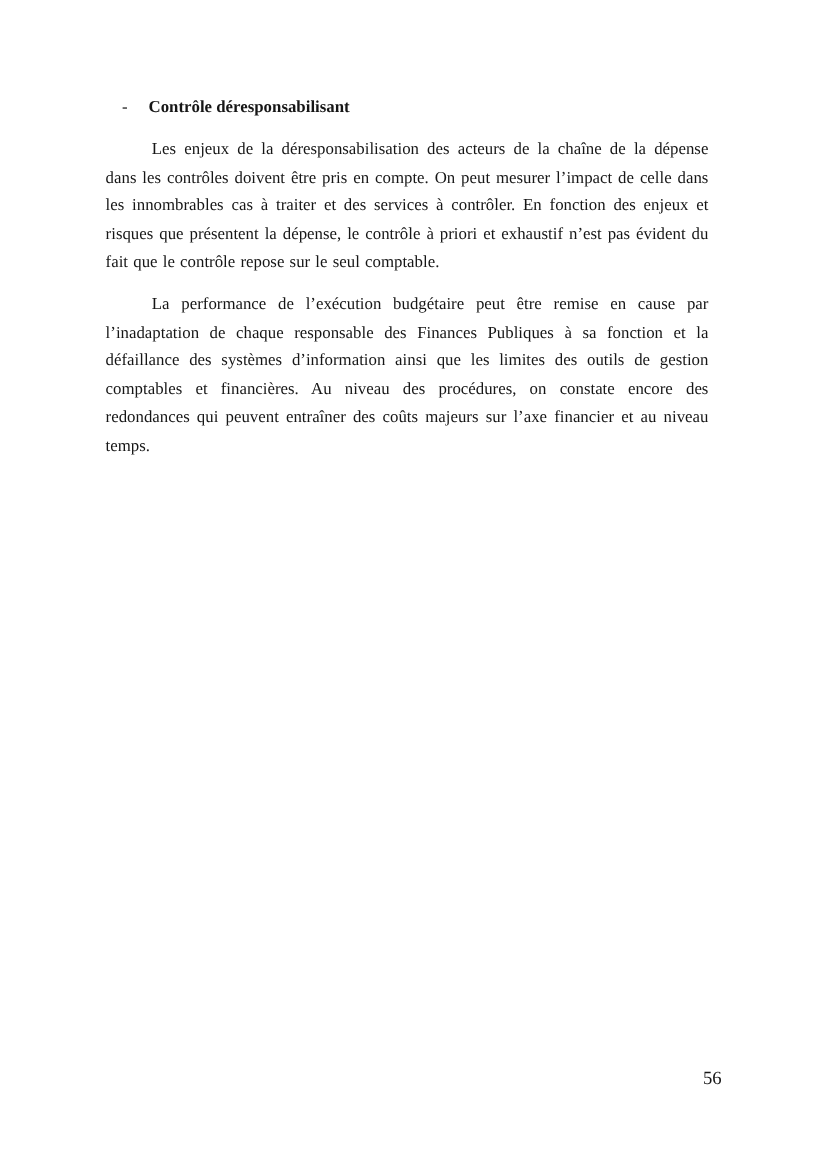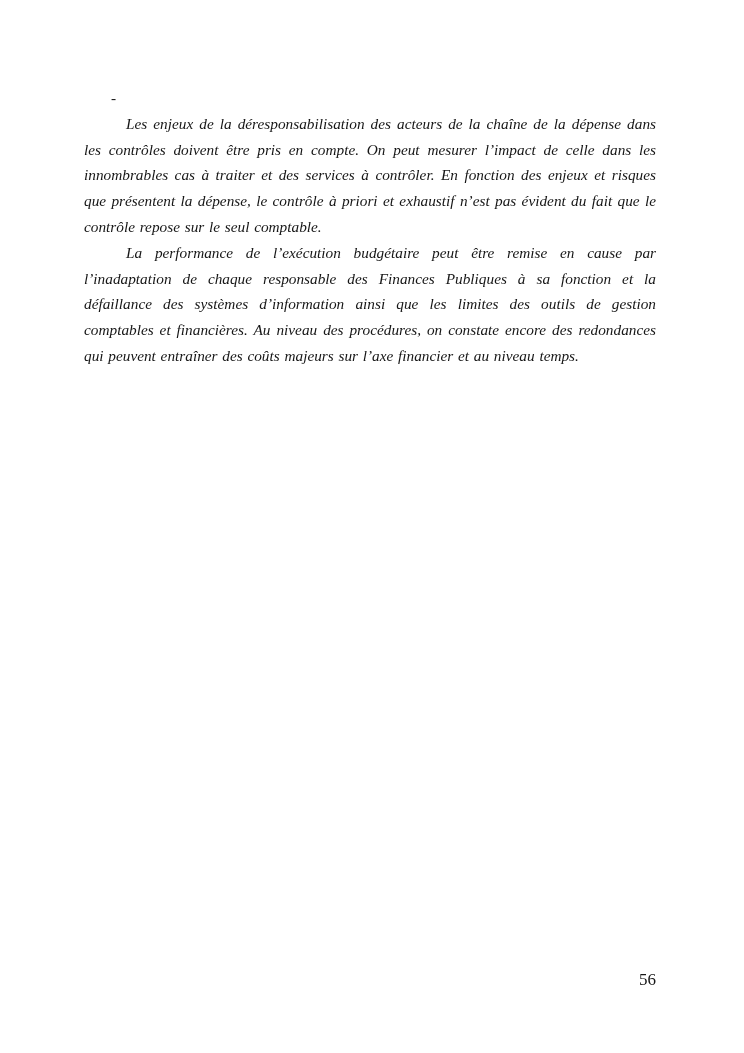--- a/index.html
+++ b/index.html
@@ -29,39 +29,39 @@
     padding-left: 27px;
     font-weight: 700;
   }
   .dash-cell {
     display: inline-block;
     width: 24px;
     flex: 0 0 24px;
     font-weight: 400;
   }
   .para {
-    margin: 0;
+    margin: 12px;
     text-indent: 42px;
     text-align: justify;
     word-spacing: 0.06em;
-    font-style: italic;
   }
   .page-number {
     position: absolute;
     top: 967px;
     right: 88px;
     font-size: 17px;
     line-height: 26px;
   }
 </style>
 </head>
 <body>
 
 <div class="page">
   <div class="content">
     <div class="heading">
       <span class="dash-cell">-</span>
+      <span class="heading-label">Contrôle déresponsabilisant</span>
     </div>
     <p class="para">Les enjeux de la déresponsabilisation des acteurs de la chaîne de la dépense dans les contrôles doivent être pris en compte. On peut mesurer l’impact de celle dans les innombrables cas à traiter et des services à contrôler. En fonction des enjeux et risques que présentent la dépense, le contrôle à priori et exhaustif n’est pas évident du fait que le contrôle repose sur le seul comptable.</p>
     <p class="para">La performance de l’exécution budgétaire peut être remise en cause par l’inadaptation de chaque responsable des Finances Publiques à sa fonction et la défaillance des systèmes d’information ainsi que les limites des outils de gestion comptables et financières. Au niveau des procédures, on constate encore des redondances qui peuvent entraîner des coûts majeurs sur l’axe financier et au niveau temps.</p>
   </div>
   <div class="page-number">56</div>
 </div>
 
 </body></html>

